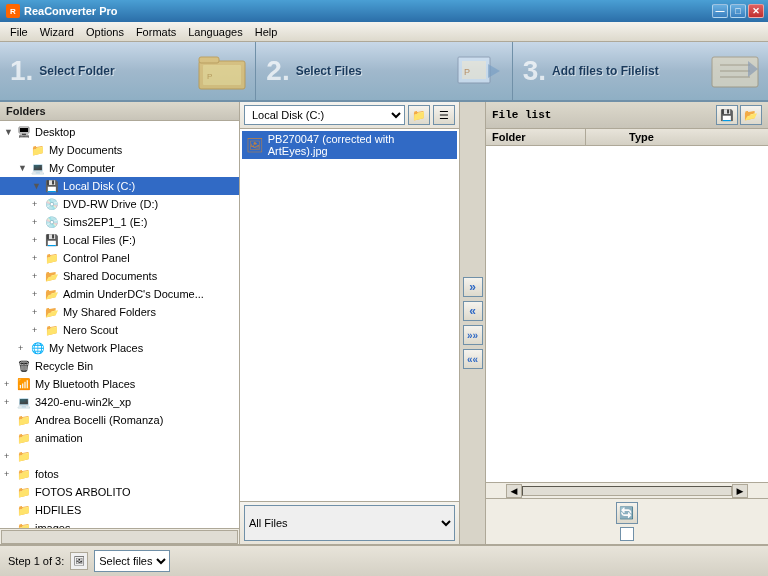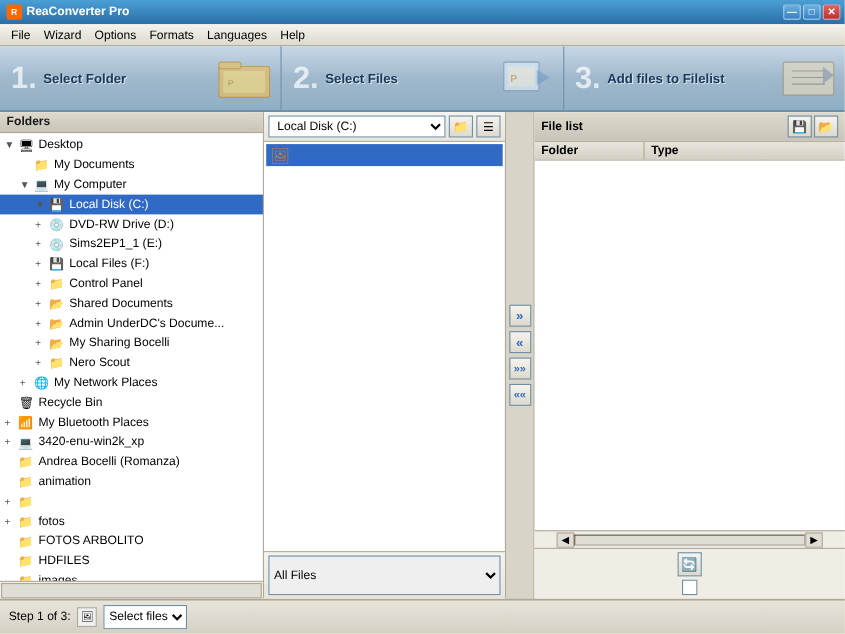--- a/index.html
+++ b/index.html
@@ -124,36 +124,37 @@
     
     #right-panel {
       flex: 1; background: white;
       display: flex; flex-direction: column;
     }
     .right-header {
       display: flex; align-items: center; justify-content: space-between;
       padding: 3px 6px;
       background: linear-gradient(to bottom, #ddd9cc, #c8c4b8);
       border-bottom: 1px solid #aea898;
+      font-family: Liberation Mono, monospace;
     }
     .right-header-title { font-weight: bold; font-size: 11px; }
     .right-toolbar { display: flex; gap: 2px; }
     .file-table { flex: 1; overflow: auto; }
     .ft-header {
       display: flex; background: linear-gradient(to bottom, #e8e4da, #d4d0c4);
       border-bottom: 1px solid #aea898; position: sticky; top: 0;
     }
     .ft-col {
       padding: 2px 6px; font-weight: bold; font-size: 11px; border-right: 1px solid #aea898;
       cursor: pointer;
     }
     .ft-col:last-child { border-right: none; flex: 1; }
     .ft-col-name { width: 120px; }
     .ft-col-folder { width: 100px; }
-    .ft-col-type { flex: 1; }
+    .ft-col-type { flex: 1; margin-left: 37px; }
     .right-bottom {
       border-top: 1px solid #aea898; padding: 3px;
       background: #f0ede4; display: flex; flex-direction: column; gap: 3px;
       align-items: center;
     }
     .rb-icon {
       width: 22px; height: 22px; border: 1px solid #7090a8;
       background: linear-gradient(to bottom, #f5f3ee, #ddd9cc);
       display: flex; align-items: center; justify-content: center;
       cursor: pointer; font-size: 12px;
@@ -309,21 +310,21 @@
           <span>Shared Documents</span>
         </div>
         <div class="tree-item" style="padding-left: 32px;">
           <span style="width:12px;display:inline-block;font-size:9px;color:#555">+</span>
           <span class="tree-icon">📂</span>
           <span>Admin UnderDC's Docume...</span>
         </div>
         <div class="tree-item" style="padding-left: 32px;">
           <span style="width:12px;display:inline-block;font-size:9px;color:#555">+</span>
           <span class="tree-icon">📂</span>
-          <span>My Sharing Bocelli</span>
+          <span>My Shared Folders</span>
         </div>
         <div class="tree-item" style="padding-left: 32px;">
           <span style="width:12px;display:inline-block;font-size:9px;color:#555">+</span>
           <span class="tree-icon">📁</span>
           <span>Nero Scout</span>
         </div>
         <div class="tree-item" style="padding-left: 18px;">
           <span style="width:12px;display:inline-block;font-size:9px;color:#555">+</span>
           <span class="tree-icon">🌐</span>
           <span>My Network Places</span>
@@ -388,20 +389,21 @@
       <select class="drive-select">
         <option>Local Disk (C:)</option>
       </select>
       <div class="tb-btn">📁</div>
       <div class="tb-btn">☰</div>
     </div>
     <div class="file-list">
 
     <div class="file-item selected">
           <span class="file-type-icon">🖼</span>
+          <span>PB270047 (corrected with ArtEyes).jpg</span>
         </div>
       </div>
     <div id="middle-bottom">
       <select class="filter-select">
         <option>All Files</option>
       </select>
     </div>
   </div>
 
   <div id="arrow-panel">

